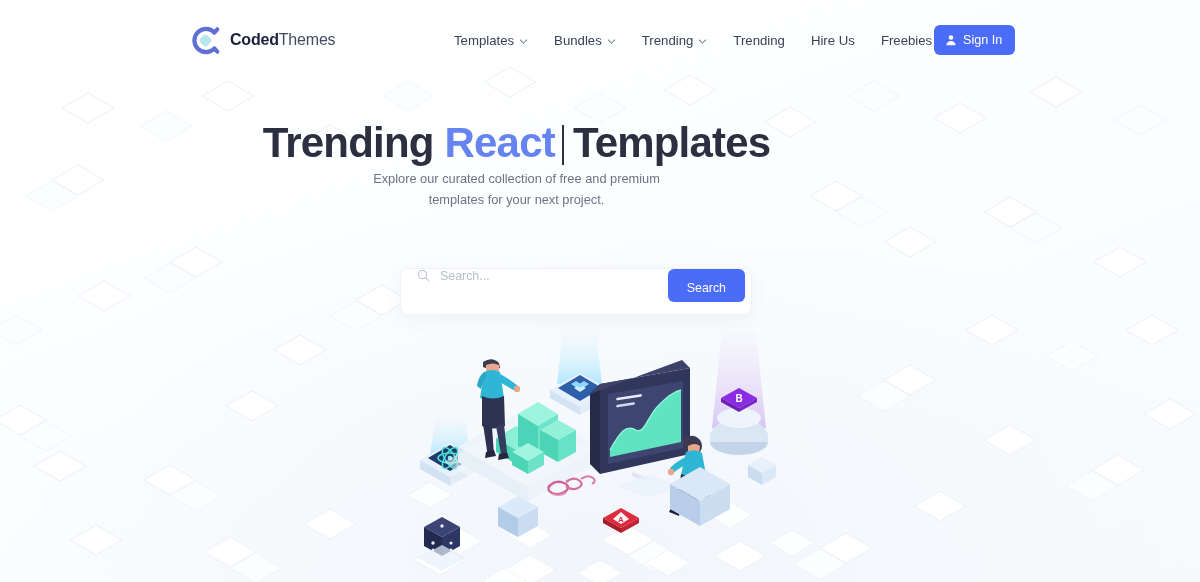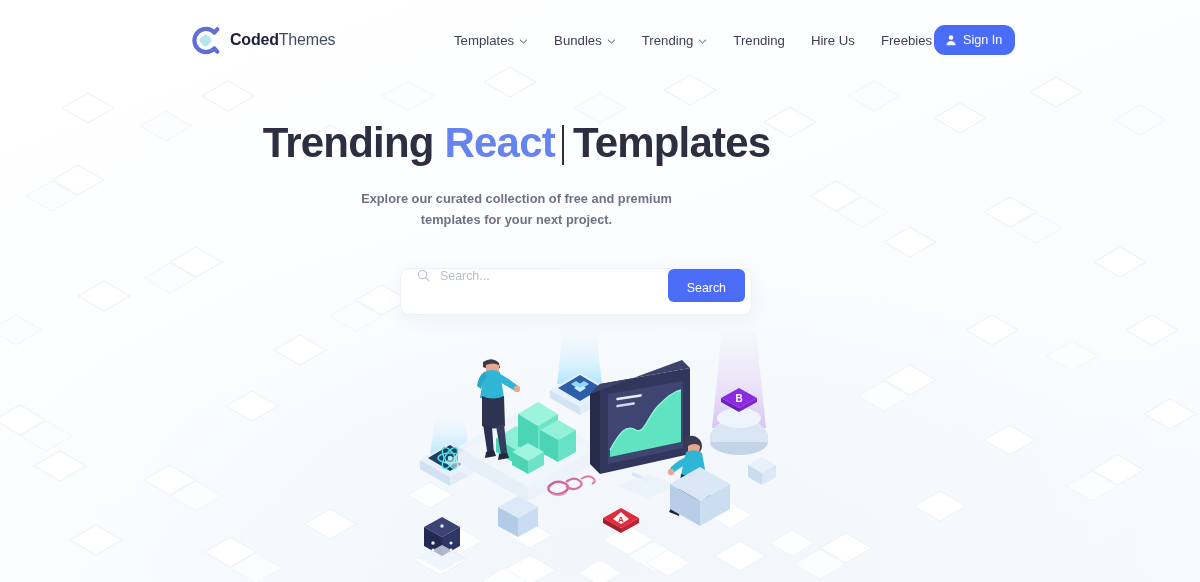--- a/index.html
+++ b/index.html
@@ -81,21 +81,21 @@
     top: 1px;
   }
   .caret svg { display: block; }
 
   #signin {
     position: absolute;
     left: 934px;
     top: 25px;
     height: 30px;
     padding: 0 13px 0 11px;
-    border-radius: 11px;
+    border-radius: 6px;
     background: #4a6cf7;
     color: #ffffff;
     font-size: 12.6px;
     display: flex;
     align-items: center;
     gap: 6px;
     border: none;
     cursor: pointer;
     font-family: "Liberation Sans", sans-serif;
     white-space: nowrap;
@@ -122,28 +122,26 @@
   #hero-title .accent { color: #6684f0; }
   #type-caret {
     display: inline-block;
     width: 2px;
     height: 40px;
     background: #2b2f3f;
     vertical-align: -8px;
     margin: 0 9px 0 7px;
   }
   #hero-sub {
-    margin-top: 20px;
     font-size: 12.8px;
     line-height: 1.68;
     color: #6d7385;
     max-width: 345px;
     margin-left: auto;
     margin-right: auto;
-    font-weight: bold;
   }
 
   
   #search-wrap {
     position: absolute;
     top: 268px;
     left: 400px;
     width: 352px;
     height: 47px;
     background: #ffffff;

